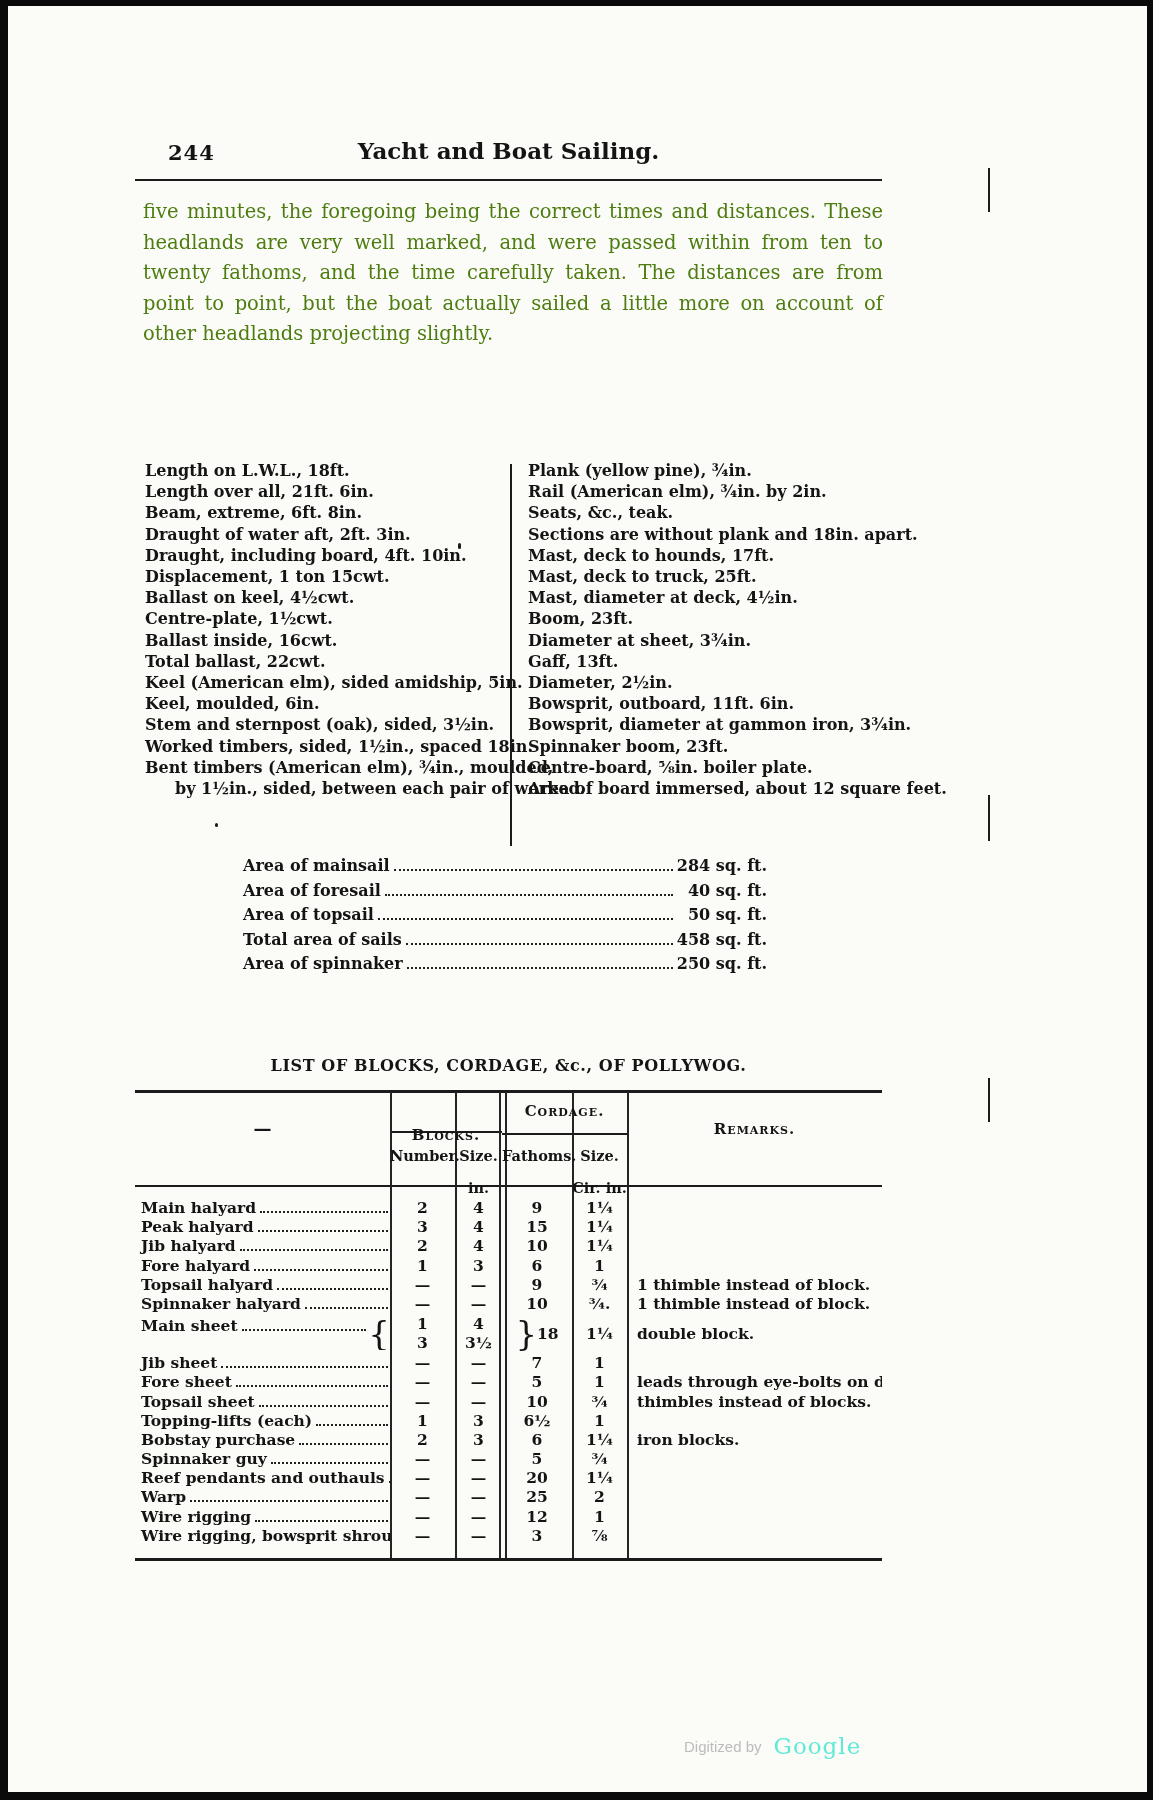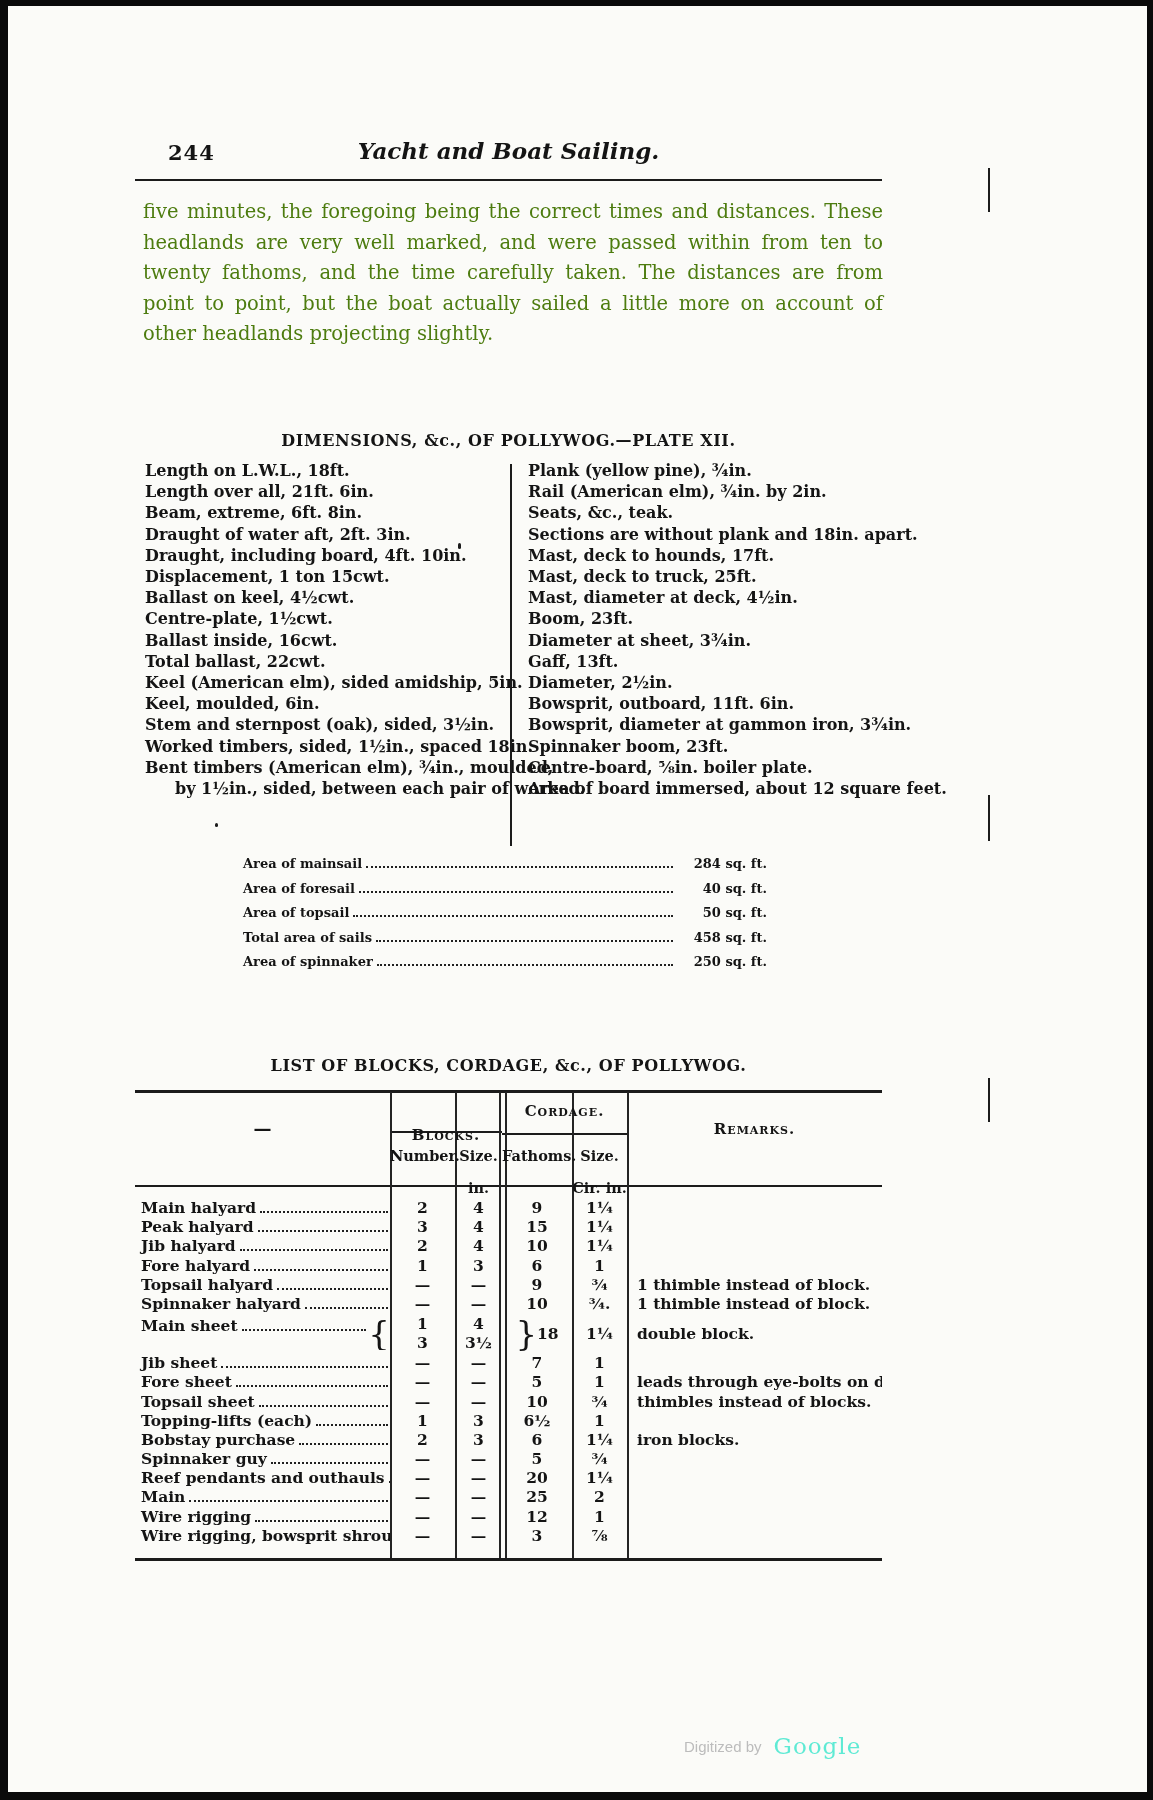--- a/index.html
+++ b/index.html
@@ -3,34 +3,34 @@
 <meta charset="utf-8">
 <style>
   html,body { margin:0; padding:0; background:#060606; }
   .canvas { position:relative; width:1153px; height:1800px; background:#0a0a0a; overflow:hidden;
             font-family:"DejaVu Serif", serif; color:#141414;padding-left:15px; }
   .page { position:absolute; left:8px; top:6px; width:1139px; height:1786px; background:#fbfbf8; }
   .abs { position:absolute; }
 
   .pagenum { left:168px; top:140px; font-size:21px; font-weight:700; letter-spacing:1px; }
   .runhead { left:135px; top:137px; width:747px; text-align:center; font-size:23px;
-             font-style:italic; font-weight:700; }
+             font-weight:700; }
   .rule { background:#1b1b1b; }
 
   .para { left:143px; top:197px; width:740px; font-size:19.5px; line-height:30.5px; color:#4d7c0f; }
   .jline { text-align:justify; text-align-last:justify; white-space:normal; }
   .jline.last { text-align-last:left; }
 
   .secthead { left:135px; width:747px; text-align:center; font-size:16px; font-weight:700;
               letter-spacing:0.6px; }
 
   .dimcol { font-size:16px; font-weight:700; line-height:21.2px; white-space:nowrap; }
   .dimcol div.ind { padding-left:30px; }
 
-  .areas { left:243px; top:856px; width:524px; font-size:13px; font-weight:700; }
+  .areas { left:243px; top:856px; width:524px; font-size:16px; font-weight:700; }
   .arow { display:flex; align-items:baseline; height:24.6px; }
   .arow .lbl { white-space:nowrap; }
   .dots { flex:1 1 auto; border-bottom:2.4px dotted #202020; margin:0 2px 4px 4px; min-width:8px; }
   .arow .val { width:92px; text-align:right; white-space:nowrap; }
 
   .btable { left:135px; top:1090px; width:747px; height:471px; font-weight:700; }
   .hline { position:absolute; background:#1b1b1b; }
   .vline { position:absolute; background:#242424; width:1.6px; }
   .th-group { position:absolute; top:12px; font-size:15px; font-variant:small-caps;
               letter-spacing:1px; text-align:center; }
@@ -68,21 +68,20 @@
   <div class="abs rule" style="left:135px; top:179px; width:747px; height:2.2px;"></div>
 
   <div class="abs para" id="paragraph">
       <div class="jline">five minutes, the foregoing being the correct times and distances.  These</div>
       <div class="jline">headlands are very well marked, and were passed within from ten to</div>
       <div class="jline">twenty fathoms, and the time carefully taken.  The distances are from</div>
       <div class="jline">point to point, but the boat actually sailed a little more on account of</div>
       <div class="jline last">other headlands projecting slightly.</div>
     </div>
 
-  <div class="abs secthead" style="top:431px;">DIMENSIONS, &amp;c., OF POLLYWOG.—PLATE XII.</div>
   <div class="abs dimcol" id="dim-left" style="left:145px; top:460px; width:358px;">
       <div>Length on L.W.L., 18ft.</div>
       <div>Length over all, 21ft. 6in.</div>
       <div>Beam, extreme, 6ft. 8in.</div>
       <div>Draught of water aft, 2ft. 3in.</div>
       <div>Draught, including board, 4ft. 10in.</div>
       <div>Displacement, 1 ton 15cwt.</div>
       <div>Ballast on keel, 4½cwt.</div>
       <div>Centre-plate, 1½cwt.</div>
       <div>Ballast inside, 16cwt.</div>
@@ -335,21 +334,21 @@
             <span class="dots"></span>
           </div>
           <div class="c-num">—</div>
           <div class="c-size">—</div>
           <div class="c-fath">20</div>
           <div class="c-csize">1¼</div>
           <div class="c-rem"></div>
         </div>
         <div class="trow">
           <div class="c-name">
-            <span>Main</span>
+            <span>Warp</span>
             <span class="dots"></span>
           </div>
           <div class="c-num">—</div>
           <div class="c-size">—</div>
           <div class="c-fath">25</div>
           <div class="c-csize">2</div>
           <div class="c-rem"></div>
         </div>
         <div class="trow">
           <div class="c-name">

